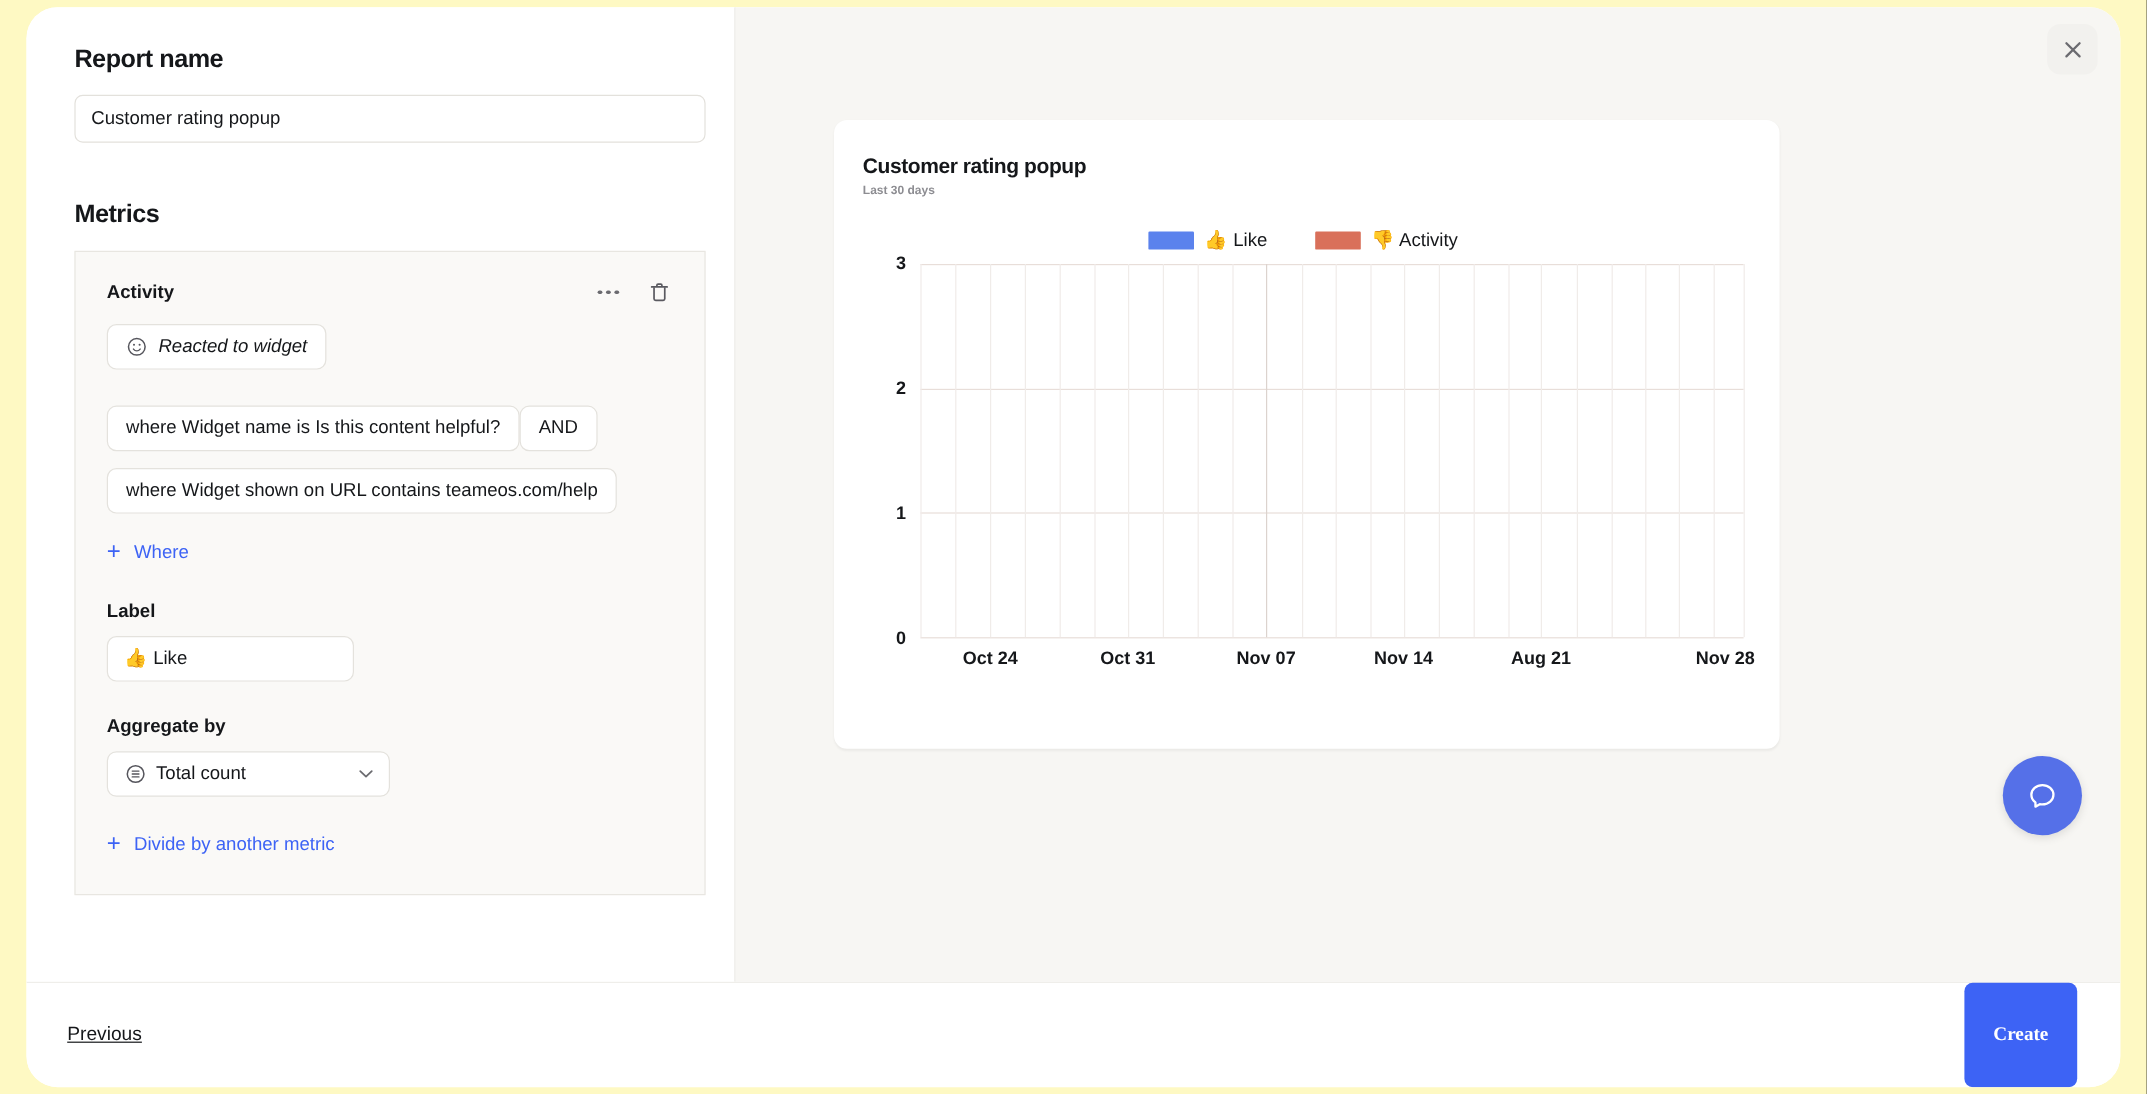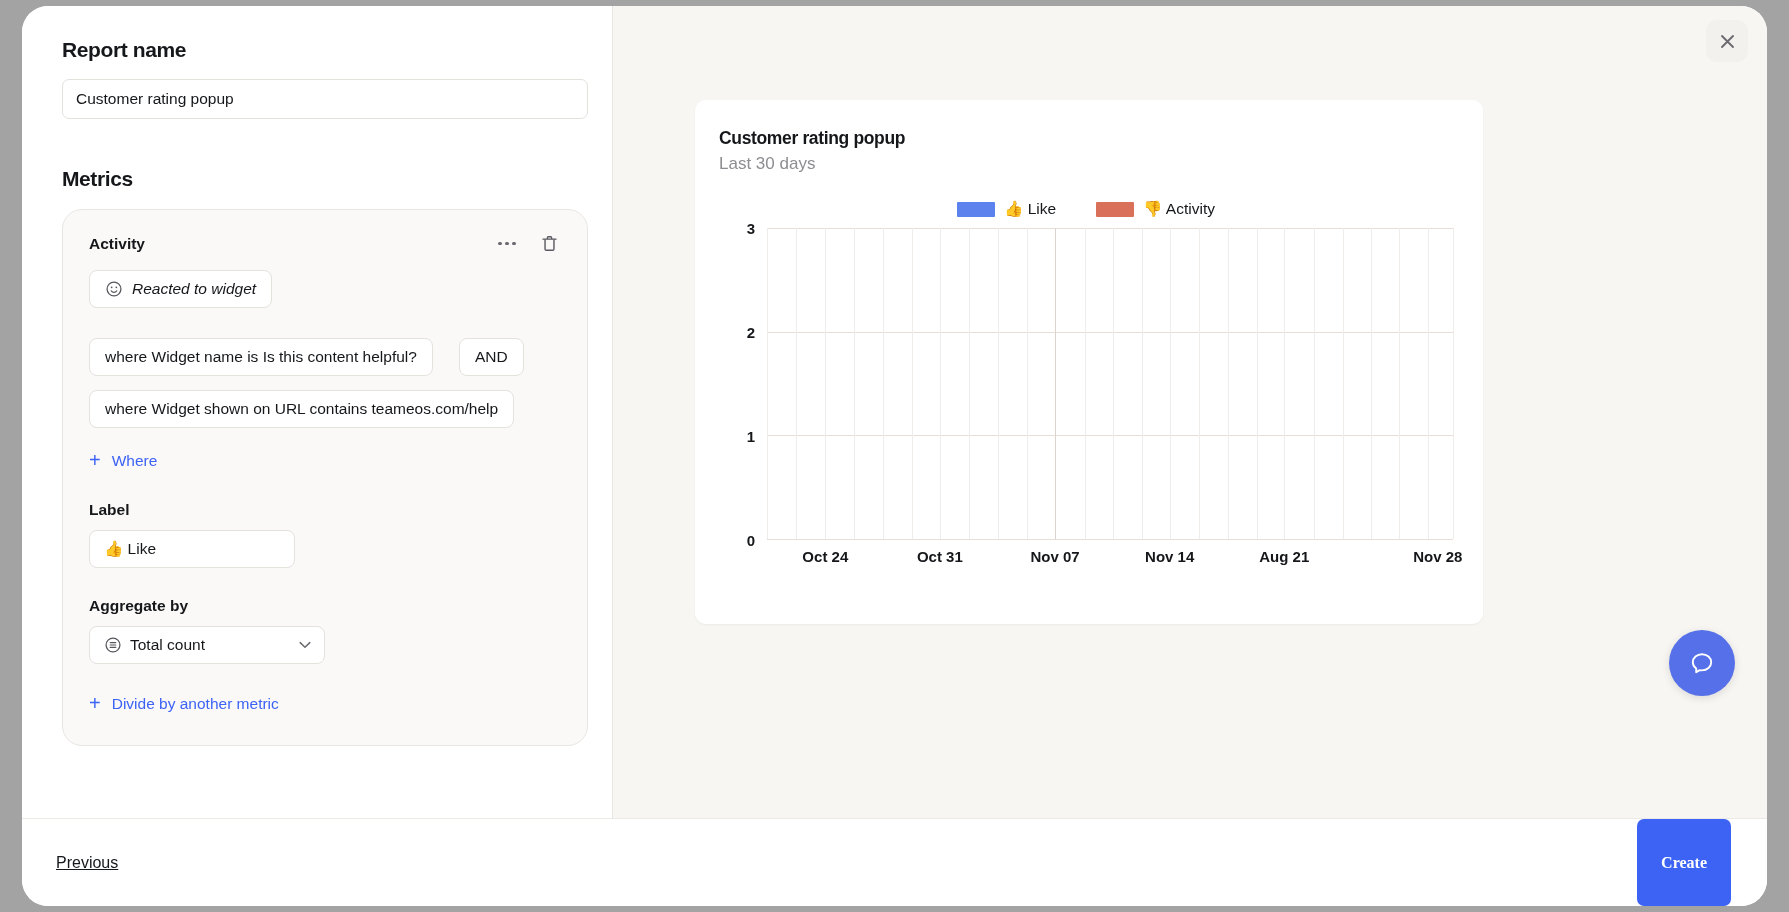--- a/index.html
+++ b/index.html
@@ -10,21 +10,21 @@
     overflow: hidden;
     background: #000000;
     font-family: "Liberation Sans", sans-serif;
   }
 
   
   #app-root {
     position: relative;
     width: 1789px;
     height: 912px;
-    background: #a3a3a3;
+    background: #fef9c3;
   }
 
   #modal-window {
     position: absolute;
     left: 22px;
     top: 6px;
     width: 1745px;
     height: 900px;
     background: #ffffff;
     border-radius: 26px;
@@ -77,21 +77,21 @@
   }
 
   #metrics-title { margin-top: 48px; margin-bottom: 18px; }
 
   
   .metric-card {
     margin-left: 22px;
     width: 526px;
     background: #faf9f7;
     border: 1px solid #e8e6e1;
-    border-radius: 20px;
+    border-radius: 0;
     padding: 22px 26px 30px 26px;
     position: relative;
   }
 
   .metric-card-head {
     display: flex;
     align-items: center;
     justify-content: space-between;
     margin-bottom: 15px;
   }
@@ -135,21 +135,21 @@
     cursor: pointer;
     line-height: 1.15;
     white-space: nowrap;
   }
 
   #activity-chip { margin-bottom: 30px; font-style: italic; }
 
   .filter-row {
     display: flex;
     align-items: center;
-    gap: 26px;
+    gap: 0;
     margin-bottom: 14px;
   }
 
   .where-link, .divide-link {
     display: inline-flex;
     align-items: center;
     gap: 11px;
     color: #3d63f5;
     font-size: 15.5px;
     cursor: pointer;
@@ -234,22 +234,23 @@
   }
 
   #chart-title {
     font-size: 17.5px;
     font-weight: bold;
     color: #15171a;
     letter-spacing: -0.35px;
     margin-bottom: 5px;
   }
   #chart-subtitle {
-    font-size: 17px;
+    font-size: 10px;
     color: #8d8d92;
+    font-weight: bold;
   }
 
   
   #chart-legend {
     display: flex;
     justify-content: center;
     align-items: center;
     gap: 40px;
     margin-top: 26px;
     margin-bottom: 4px;

